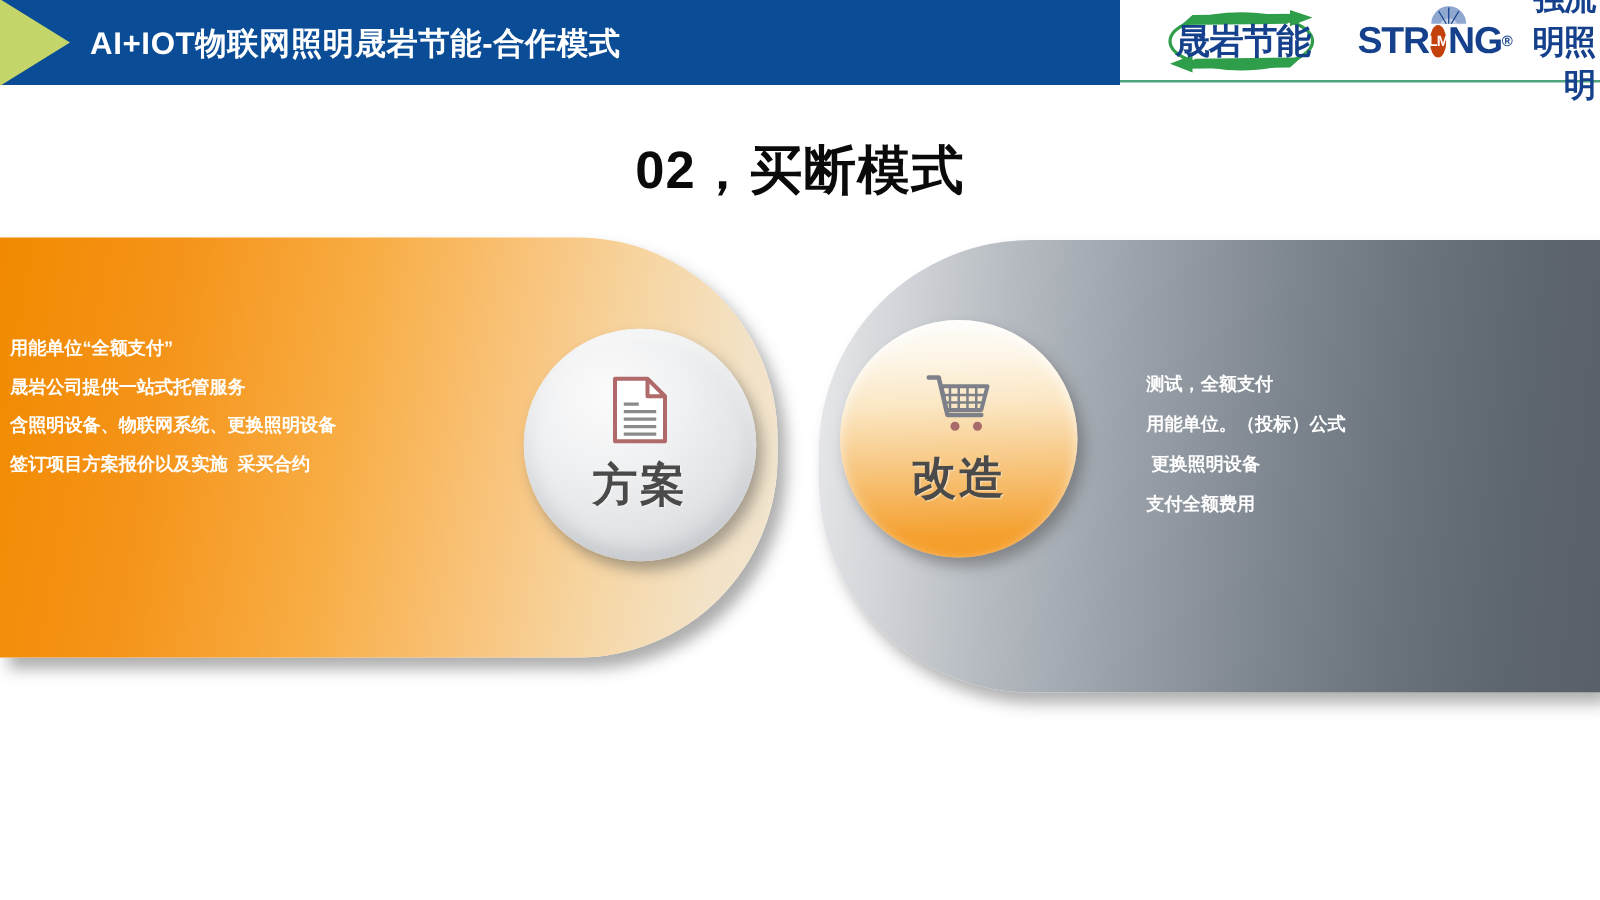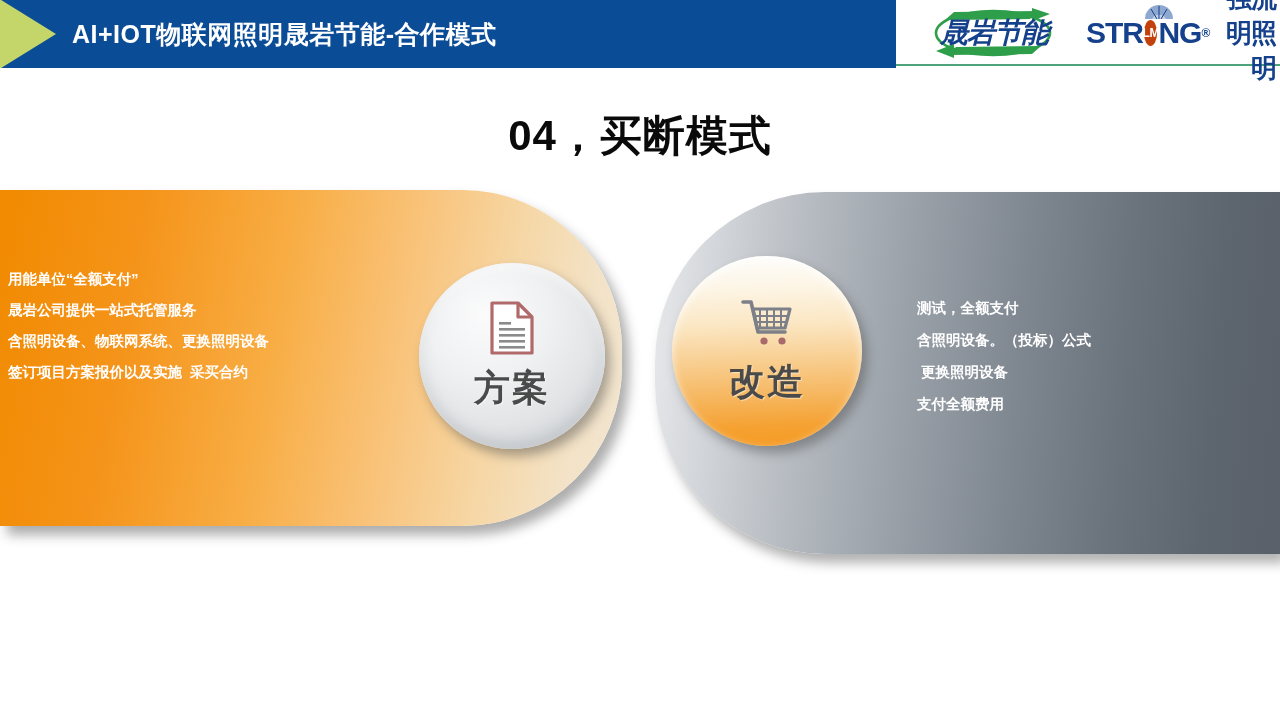--- a/index.html
+++ b/index.html
@@ -29,21 +29,21 @@
   .header-logo-panel{
     position:absolute;left:896px;top:0;width:384px;height:68px;background:#ffffff;
   }
   .header-logo-underline{
     position:absolute;left:896px;top:64px;width:384px;height:2px;background:#4fa37a;
   }
   .logo-wrap{
     position:absolute;left:904px;top:4px;width:372px;height:58px;
     display:flex;align-items:center;gap:4px;
   }
-  .logo-cn{position:relative;width:178px;height:54px;flex:none;font-style:italic;}
+  .logo-cn{position:relative;width:178px;height:54px;flex:none;}
   .logo-cn-text{
     position:absolute;left:8px;top:10px;width:164px;
     font-size:28px;font-weight:bold;color:#15418c;
     letter-spacing:-1px;line-height:34px;white-space:nowrap;
     text-align:center;
   }
   .logo-swoosh{position:absolute;left:0;top:0;width:178px;height:54px;}
   .logo-strong{position:relative;display:flex;align-items:center;height:54px;text-align:right;}
   .logo-strong-a{font-size:30px;font-weight:bold;color:#15418c;letter-spacing:-1px;}
   .logo-o{
@@ -156,37 +156,37 @@
             <span class="logo-o-in">LM</span>
           </span>
           <span class="logo-strong-a">NG</span>
           <span class="logo-reg">®</span>
           <span class="logo-strong-b">强流明照明</span>
       </div>
 
     </div>
   </div>
 
-  <div class="page-title">04，买断模式</div>
+  <div class="page-title">02，买断模式</div>
 
   <div class="panels">
 
     <div class="panel-left">
       <div class="panel-left-text">
         <div>用能单位“全额支付”</div>
         <div>晟岩公司提供一站式托管服务</div>
         <div>含照明设备、物联网系统、更换照明设备</div>
         <div>签订项目方案报价以及实施  采买合约</div>
       </div>
     </div>
 
     <div class="panel-right">
       <div class="panel-right-text">
         <div>测试，全额支付</div>
-        <div>含照明设备。（投标）公式</div>
+        <div>用能单位。（投标）公式</div>
         <div> 更换照明设备</div>
         <div>支付全额费用</div>
       </div>
     </div>
 
     <div class="circle circle-left">
       <svg class="circle-icon" width="48" height="56" viewBox="0 0 48 56">
         <path d="M4 3 H30 L44 17 V53 H4 Z" fill="#ffffff" stroke="#b06a6a" stroke-width="3.2" stroke-linejoin="round"></path>
         <path d="M30 3 V17 H44" fill="none" stroke="#b06a6a" stroke-width="3.2" stroke-linejoin="round"></path>
         <rect x="11" y="22" width="12" height="2.6" fill="#8a8a8a"></rect>

